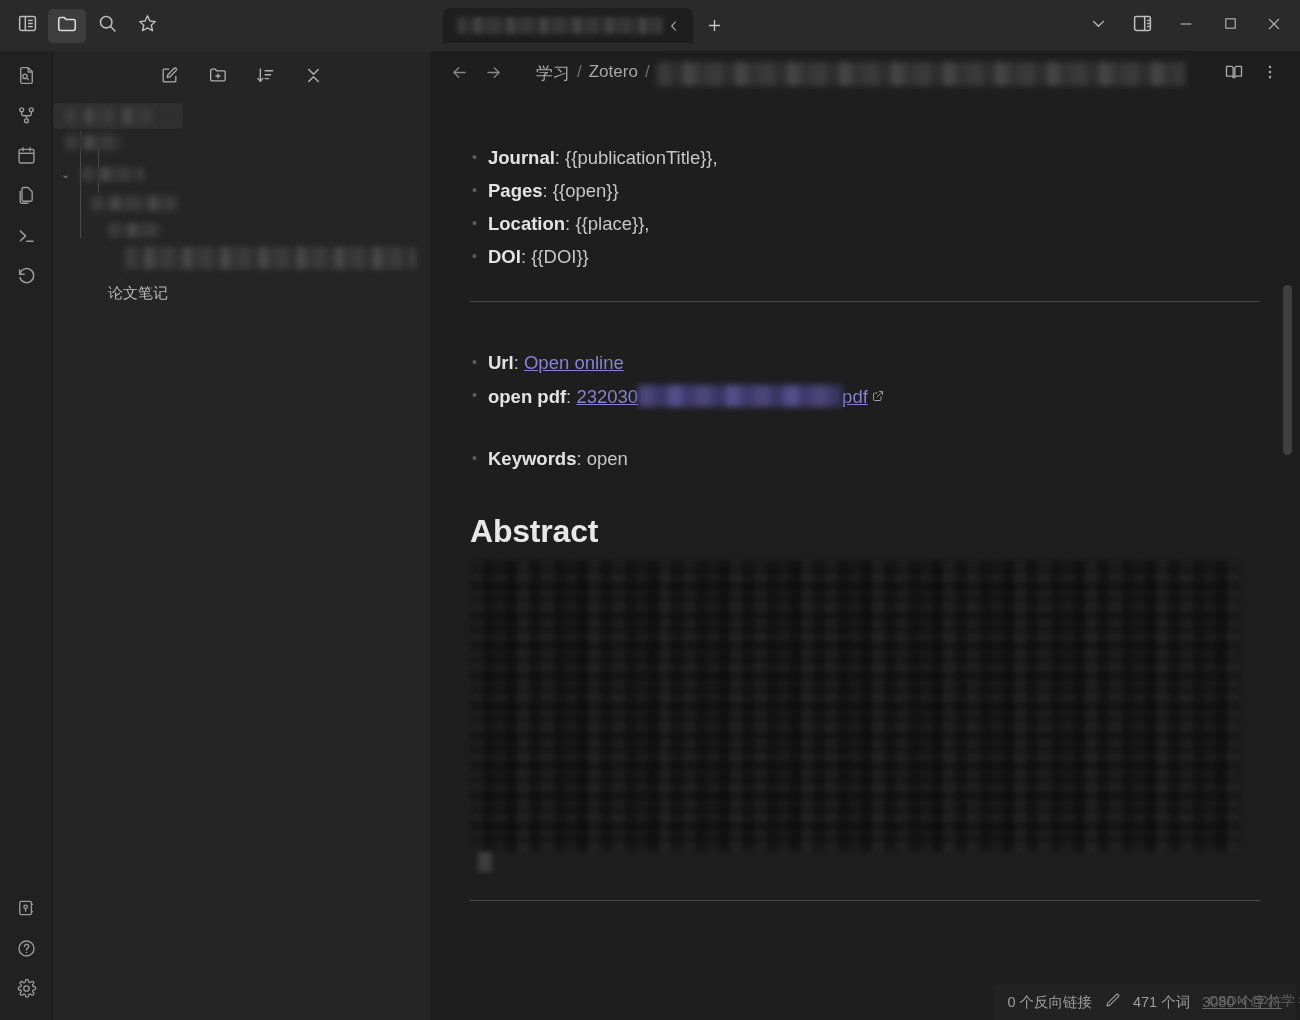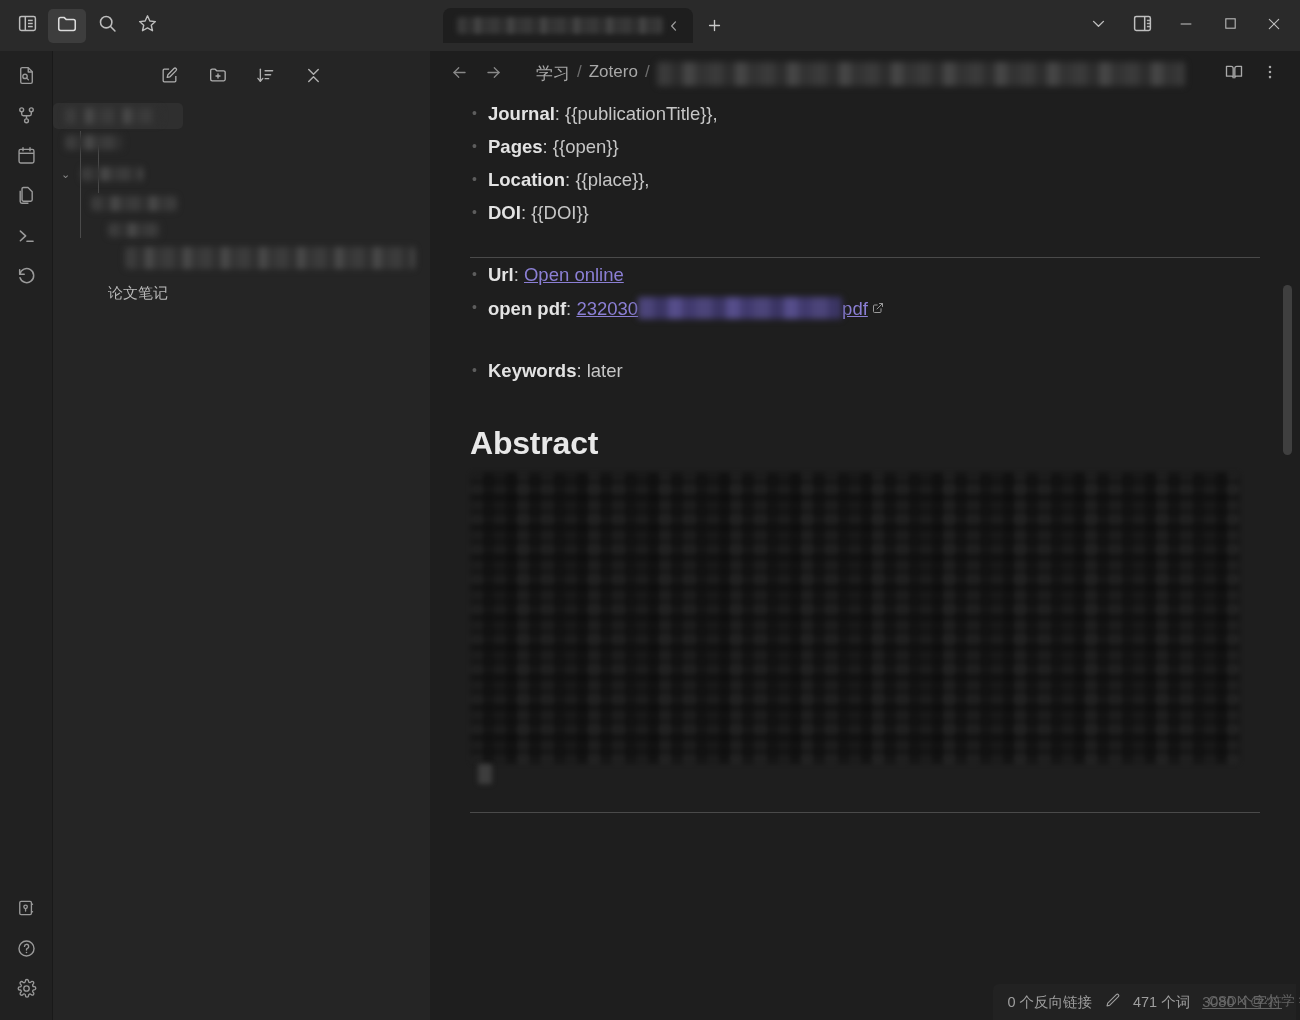--- a/index.html
+++ b/index.html
@@ -84,21 +84,21 @@
   .crumb-blur {
     width: 528px; height: 24px; border-radius:3px;
     background: repeating-linear-gradient(90deg,#3a3a3a 0 14px,#2d2d2d 14px 26px,#454545 26px 38px,#333 38px 52px);
     filter: blur(3px);
   }
   .hdr-right { margin-left: auto; display:flex; align-items:center; gap:4px; }
   .hdr-icon { width:32px; height:32px; display:flex; align-items:center; justify-content:center; color:#aaa; cursor:pointer; border-radius:4px;}
 
   .note-body { position: relative; padding: 0 40px 0 40px; height: 923px; overflow: hidden; }
 
-  ul.props { list-style: none; }
+  ul.props { list-style: none; margin-top: 44px; }
   ul.props li {
     position: relative; color: #cfcfcf; font-size: 18.5px; line-height: 33px;
     padding-left: 18px;
   }
   ul.props li::before {
     content: "•"; position: absolute; left: 2px; color: #5d5d5d; font-size: 14px;
   }
   .pk { font-weight: 700; color: #e3e3e3; }
   .pv { color: #c6c6c6; }
 
@@ -499,21 +499,21 @@
           <span class="pk">Url</span><span class="pv">: </span><a class="lnk">Open online</a>
         </li>
         <li>
           <span class="pk">open pdf</span><span class="pv">: </span><a class="lnk"><span>232030</span><span class="pdfblur"></span><span>pdf</span></a><span class="extlink-ic"><svg width="12" height="12" viewBox="0 0 24 24" fill="none" stroke="currentColor" stroke-width="2" stroke-linecap="round" stroke-linejoin="round">
                 <path d="M18 13.5V19a2 2 0 0 1-2 2H5a2 2 0 0 1-2-2V8a2 2 0 0 1 2-2h5.5"></path>
                 <polyline points="15,3 21,3 21,9"></polyline>
                 <line x1="10" y1="14" x2="21" y2="3"></line>
               </svg></span>
         </li>
         <li style="margin-top:29px;">
-          <span class="pk">Keywords</span><span class="pv">: <span>later</span></span>
+          <span class="pk">Keywords</span><span class="pv">: <span>open</span></span>
         </li>
       </ul>
 
       <h1 class="sec" style="margin-top:38px;">Abstract</h1>
 
       <div style="position:relative;">
         <div class="abstract-blur"></div>
         <div class="abstract-tail"></div>
       </div>
 

